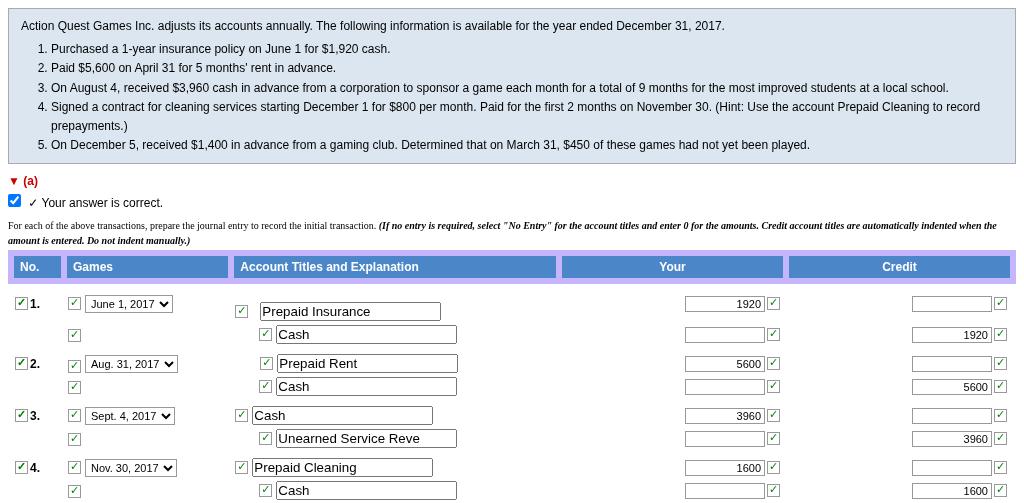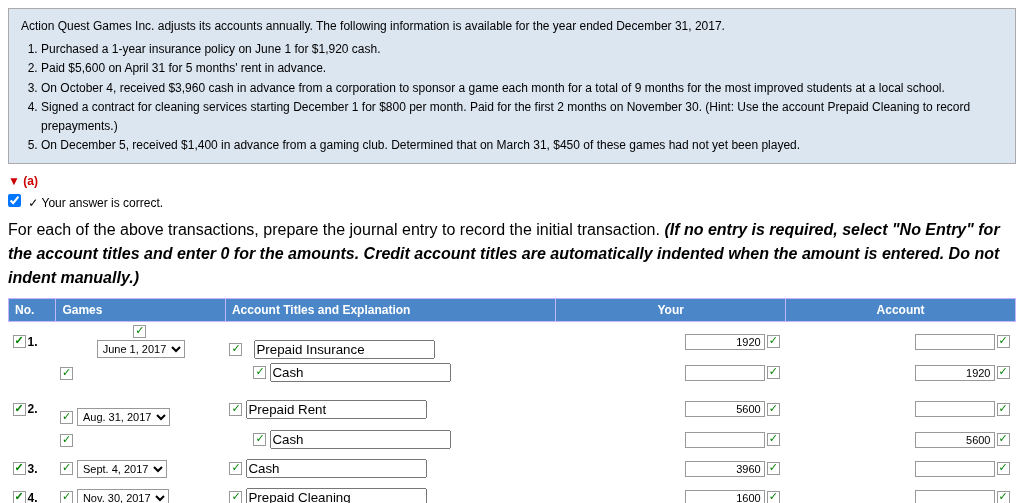--- a/index.html
+++ b/index.html
@@ -31,41 +31,42 @@
     }
     .correct-msg {
       font-size: 12px;
       margin-bottom: 8px;
       color: #000;
     }
     .correct-msg input[type=checkbox] {
       margin-right: 4px;
     }
     .instructions {
-      font-size: 16px;
-      margin-bottom: 8px;
+      font-size: 10px;
+      margin-bottom: 2px;
       line-height: 1.5;
+      font-family: Liberation Serif, serif;
     }
     .instructions em {
       font-style: italic;
       font-weight: bold;
     }
     table.journal {
       border-collapse: collapse;
       width: 100%;
     }
     table.journal thead tr {
       background: #4a86c8;
       color: #fff;
     }
     table.journal thead th {
       padding: 4px 6px;
       font-size: 12px;
       font-weight: bold;
-      border: 1px solid #c4b5fd;
+      border: 6px solid #c4b5fd;
       text-align: left;
     }
     table.journal thead th.center { text-align: center; }
     table.journal tbody td {
       padding: 2px 4px;
       border: none;
       vertical-align: middle;
       font-size: 12px;
     }
     .row-no {
@@ -94,24 +95,24 @@
     tr.entry-row td { padding: 2px 4px; }
     tr.spacer td { height: 6px; }
     .inline-check { display: inline-block; width: 13px; height: 13px; border: 1px solid #999; background: #fff; margin-right: 2px; vertical-align: middle; position: relative; }
     .inline-check.checked::after { content: '✓'; color: green; font-size: 11px; position: absolute; top: -2px; left: 1px; }
   </style>
 </head>
 <body>
 
 <div class="intro-box">
   <p>Action Quest Games Inc. adjusts its accounts annually. The following information is available for the year ended December 31, 2017.</p>
-  <ol style="margin-left: 20px; margin-top: 4px;">
+  <ol style="margin-left: 30px; margin-top: 4px;">
     <li>Purchased a 1-year insurance policy on June 1 for $1,920 cash.</li>
     <li>Paid $5,600 on April 31 for 5 months' rent in advance.</li>
-    <li>On October 4, received $3,960 cash in advance from a corporation to sponsor a game each month for a total of 9 months for the most improved students at a local school.</li>
+    <li>On August 4, received $3,960 cash in advance from a corporation to sponsor a game each month for a total of 9 months for the most improved students at a local school.</li>
     <li>Signed a contract for cleaning services starting December 1 for $800 per month. Paid for the first 2 months on November 30. (Hint: Use the account Prepaid Cleaning to record prepayments.)</li>
     <li>On December 5, received $1,400 in advance from a gaming club. Determined that on March 31, $450 of these games had not yet been played.</li>
   </ol>
 </div>
 
 <div class="section-a">
   <span class="toggle">▼ (a)</span>
 </div>
 
 <div class="correct-msg">
@@ -123,33 +124,33 @@
   For each of the above transactions, prepare the journal entry to record the initial transaction. <em>(<span>If no entry is required, select "No Entry" for the account titles and enter 0 for the amounts. Credit account titles are automatically indented when the amount is entered. Do not indent manually.</span>)</em>
 </div>
 
 <table class="journal">
   <thead>
     <tr>
       <th>No.</th>
       <th>Games</th>
       <th>Account Titles and Explanation</th>
       <th class="center">Your</th>
-      <th class="center">Account</th>
+      <th class="center">Credit</th>
     </tr>
   </thead>
   <tbody id="journal-body">
   <tr class="entry-row">
         <td class="row-no">
           <div style="display: flex; align-items: center;">
             <span class="inline-check checked"></span>
             <span>1.</span>
           </div>
         </td>
         <td class="date-cell">
-          <div style="display: flex; align-items: center; gap: 2px; flex-direction: column;">
+          <div style="display: flex; align-items: center; gap: 2px;">
             <span class="inline-check checked"></span>
             <select style="border: 1px solid rgb(153, 153, 153); font-size: 11px; padding: 1px; background: rgb(255, 255, 255);"><option>June 1, 2017</option></select>
           </div>
         </td>
         <td class="account-cell">
           <div style="display: flex; align-items: center; gap: 10px; margin-top: 16px;">
             <span class="inline-check checked"></span>
             <input type="text" value="Prepaid Insurance" style="">
           </div>
         </td>
@@ -192,27 +193,27 @@
         <td colspan="5"></td>
       </tr>
       <tr class="entry-row">
         <td class="row-no">
           <div style="display: flex; align-items: center;">
             <span class="inline-check checked"></span>
             <span>2.</span>
           </div>
         </td>
         <td class="date-cell">
-          <div style="display: flex; align-items: center; gap: 2px; margin-top: 16px;">
+          <div style="display: flex; align-items: flex-end; gap: 2px;">
             <span class="inline-check checked"></span>
             <select style="border: 1px solid rgb(153, 153, 153); font-size: 11px; padding: 1px; background: rgb(255, 255, 255);"><option>Aug. 31, 2017</option></select>
           </div>
         </td>
         <td class="account-cell">
-          <div style="display: flex; align-items: center; gap: 2px;">
+          <div style="display: flex; align-items: center; gap: 2px; margin-left: 25px;">
             <span class="inline-check checked"></span>
             <input type="text" value="Prepaid Rent" style="">
           </div>
         </td>
         <td class="debit-cell">
           <div style="display: flex; align-items: center; justify-content: flex-end; gap: 2px;">
             <input type="text" value="5600" style="border: 1px solid rgb(153, 153, 153); font-size: 11px; width: 80px; padding: 1px 3px; text-align: right;">
             <span class="inline-check checked"></span>
           </div>
         </td>
@@ -273,84 +274,106 @@
             <span class="inline-check checked"></span>
           </div>
         </td>
         <td class="credit-cell">
           <div style="display: flex; align-items: center; justify-content: flex-end; gap: 2px;">
             <input type="text" style="border: 1px solid rgb(153, 153, 153); font-size: 11px; width: 80px; padding: 1px 3px; text-align: right;">
             <span class="inline-check checked"></span>
           </div>
         </td>
       </tr>
-      <tr class="spacer">
-        <td colspan="5"></td>
-      </tr>
-      <tr class="entry-row">
-        <td class="row-no">
-          <div style="display: flex; align-items: center;">
-            <span class="inline-check checked"></span>
-            <span>4.</span>
-          </div>
-        </td>
-        <td class="date-cell">
-          <div style="display: flex; align-items: center; gap: 2px;">
-            <span class="inline-check checked"></span>
-            <select style="border: 1px solid rgb(153, 153, 153); font-size: 11px; padding: 1px; background: rgb(255, 255, 255);"><option>Nov. 30, 2017</option></select>
-          </div>
-        </td>
-        <td class="account-cell">
-          <div style="display: flex; align-items: center; gap: 2px;">
-            <span class="inline-check checked"></span>
-            <input type="text" value="Prepaid Cleaning" style="">
-          </div>
-        </td>
-        <td class="debit-cell">
-          <div style="display: flex; align-items: center; justify-content: flex-end; gap: 2px;">
-            <input type="text" value="1600" style="border: 1px solid rgb(153, 153, 153); font-size: 11px; width: 80px; padding: 1px 3px; text-align: right;">
-            <span class="inline-check checked"></span>
-          </div>
-        </td>
-        <td class="credit-cell">
-          <div style="display: flex; align-items: center; justify-content: flex-end; gap: 2px;">
-            <input type="text" style="border: 1px solid rgb(153, 153, 153); font-size: 11px; width: 80px; padding: 1px 3px; text-align: right;">
-            <span class="inline-check checked"></span>
-          </div>
-        </td>
-      </tr>
       <tr class="entry-row">
         <td class="row-no"></td>
         <td class="date-cell"><span class="inline-check checked"></span></td>
         <td class="account-cell indented">
           <div style="display: flex; align-items: center; gap: 2px;">
             <span class="inline-check checked"></span>
-            <input type="text" value="Cash" style="">
-          </div>
-        </td>
-        <td class="debit-cell">
-          <div style="display: flex; align-items: center; justify-content: flex-end; gap: 2px;">
-            <input type="text" style="border: 1px solid rgb(153, 153, 153); font-size: 11px; width: 80px; padding: 1px 3px; text-align: right;">
-            <span class="inline-check checked"></span>
-          </div>
-        </td>
-        <td class="credit-cell">
-          <div style="display: flex; align-items: center; justify-content: flex-end; gap: 2px;">
-            <input type="text" value="1600" style="border: 1px solid rgb(153, 153, 153); font-size: 11px; width: 80px; padding: 1px 3px; text-align: right;">
+            <input type="text" value="Unearned Service Reve" style="">
+          </div>
+        </td>
+        <td class="debit-cell">
+          <div style="display: flex; align-items: center; justify-content: flex-end; gap: 2px;">
+            <input type="text" style="border: 1px solid rgb(153, 153, 153); font-size: 11px; width: 80px; padding: 1px 3px; text-align: right;">
+            <span class="inline-check checked"></span>
+          </div>
+        </td>
+        <td class="credit-cell">
+          <div style="display: flex; align-items: center; justify-content: flex-end; gap: 2px;">
+            <input type="text" value="3960" style="border: 1px solid rgb(153, 153, 153); font-size: 11px; width: 80px; padding: 1px 3px; text-align: right;">
             <span class="inline-check checked"></span>
           </div>
         </td>
       </tr>
       <tr class="spacer">
         <td colspan="5"></td>
       </tr>
       <tr class="entry-row">
         <td class="row-no">
           <div style="display: flex; align-items: center;">
             <span class="inline-check checked"></span>
+            <span>4.</span>
+          </div>
+        </td>
+        <td class="date-cell">
+          <div style="display: flex; align-items: center; gap: 2px;">
+            <span class="inline-check checked"></span>
+            <select style="border: 1px solid rgb(153, 153, 153); font-size: 11px; padding: 1px; background: rgb(255, 255, 255);"><option>Nov. 30, 2017</option></select>
+          </div>
+        </td>
+        <td class="account-cell">
+          <div style="display: flex; align-items: center; gap: 2px;">
+            <span class="inline-check checked"></span>
+            <input type="text" value="Prepaid Cleaning" style="">
+          </div>
+        </td>
+        <td class="debit-cell">
+          <div style="display: flex; align-items: center; justify-content: flex-end; gap: 2px;">
+            <input type="text" value="1600" style="border: 1px solid rgb(153, 153, 153); font-size: 11px; width: 80px; padding: 1px 3px; text-align: right;">
+            <span class="inline-check checked"></span>
+          </div>
+        </td>
+        <td class="credit-cell">
+          <div style="display: flex; align-items: center; justify-content: flex-end; gap: 2px;">
+            <input type="text" style="border: 1px solid rgb(153, 153, 153); font-size: 11px; width: 80px; padding: 1px 3px; text-align: right;">
+            <span class="inline-check checked"></span>
+          </div>
+        </td>
+      </tr>
+      <tr class="entry-row">
+        <td class="row-no"></td>
+        <td class="date-cell"><span class="inline-check checked"></span></td>
+        <td class="account-cell indented">
+          <div style="display: flex; align-items: center; gap: 2px;">
+            <span class="inline-check checked"></span>
+            <input type="text" value="Cash" style="">
+          </div>
+        </td>
+        <td class="debit-cell">
+          <div style="display: flex; align-items: center; justify-content: flex-end; gap: 2px;">
+            <input type="text" style="border: 1px solid rgb(153, 153, 153); font-size: 11px; width: 80px; padding: 1px 3px; text-align: right;">
+            <span class="inline-check checked"></span>
+          </div>
+        </td>
+        <td class="credit-cell">
+          <div style="display: flex; align-items: center; justify-content: flex-end; gap: 2px;">
+            <input type="text" value="1600" style="border: 1px solid rgb(153, 153, 153); font-size: 11px; width: 80px; padding: 1px 3px; text-align: right;">
+            <span class="inline-check checked"></span>
+          </div>
+        </td>
+      </tr>
+      <tr class="spacer">
+        <td colspan="5"></td>
+      </tr>
+      <tr class="entry-row">
+        <td class="row-no">
+          <div style="display: flex; align-items: center;">
+            <span class="inline-check checked"></span>
             <span>5.</span>
           </div>
         </td>
         <td class="date-cell">
           <div style="display: flex; align-items: center; gap: 2px;">
             <span class="inline-check checked"></span>
             <select style="border: 1px solid rgb(153, 153, 153); font-size: 11px; padding: 1px; background: rgb(255, 255, 255);"><option>Dec. 5, 2017</option></select>
           </div>
         </td>
         <td class="account-cell">

